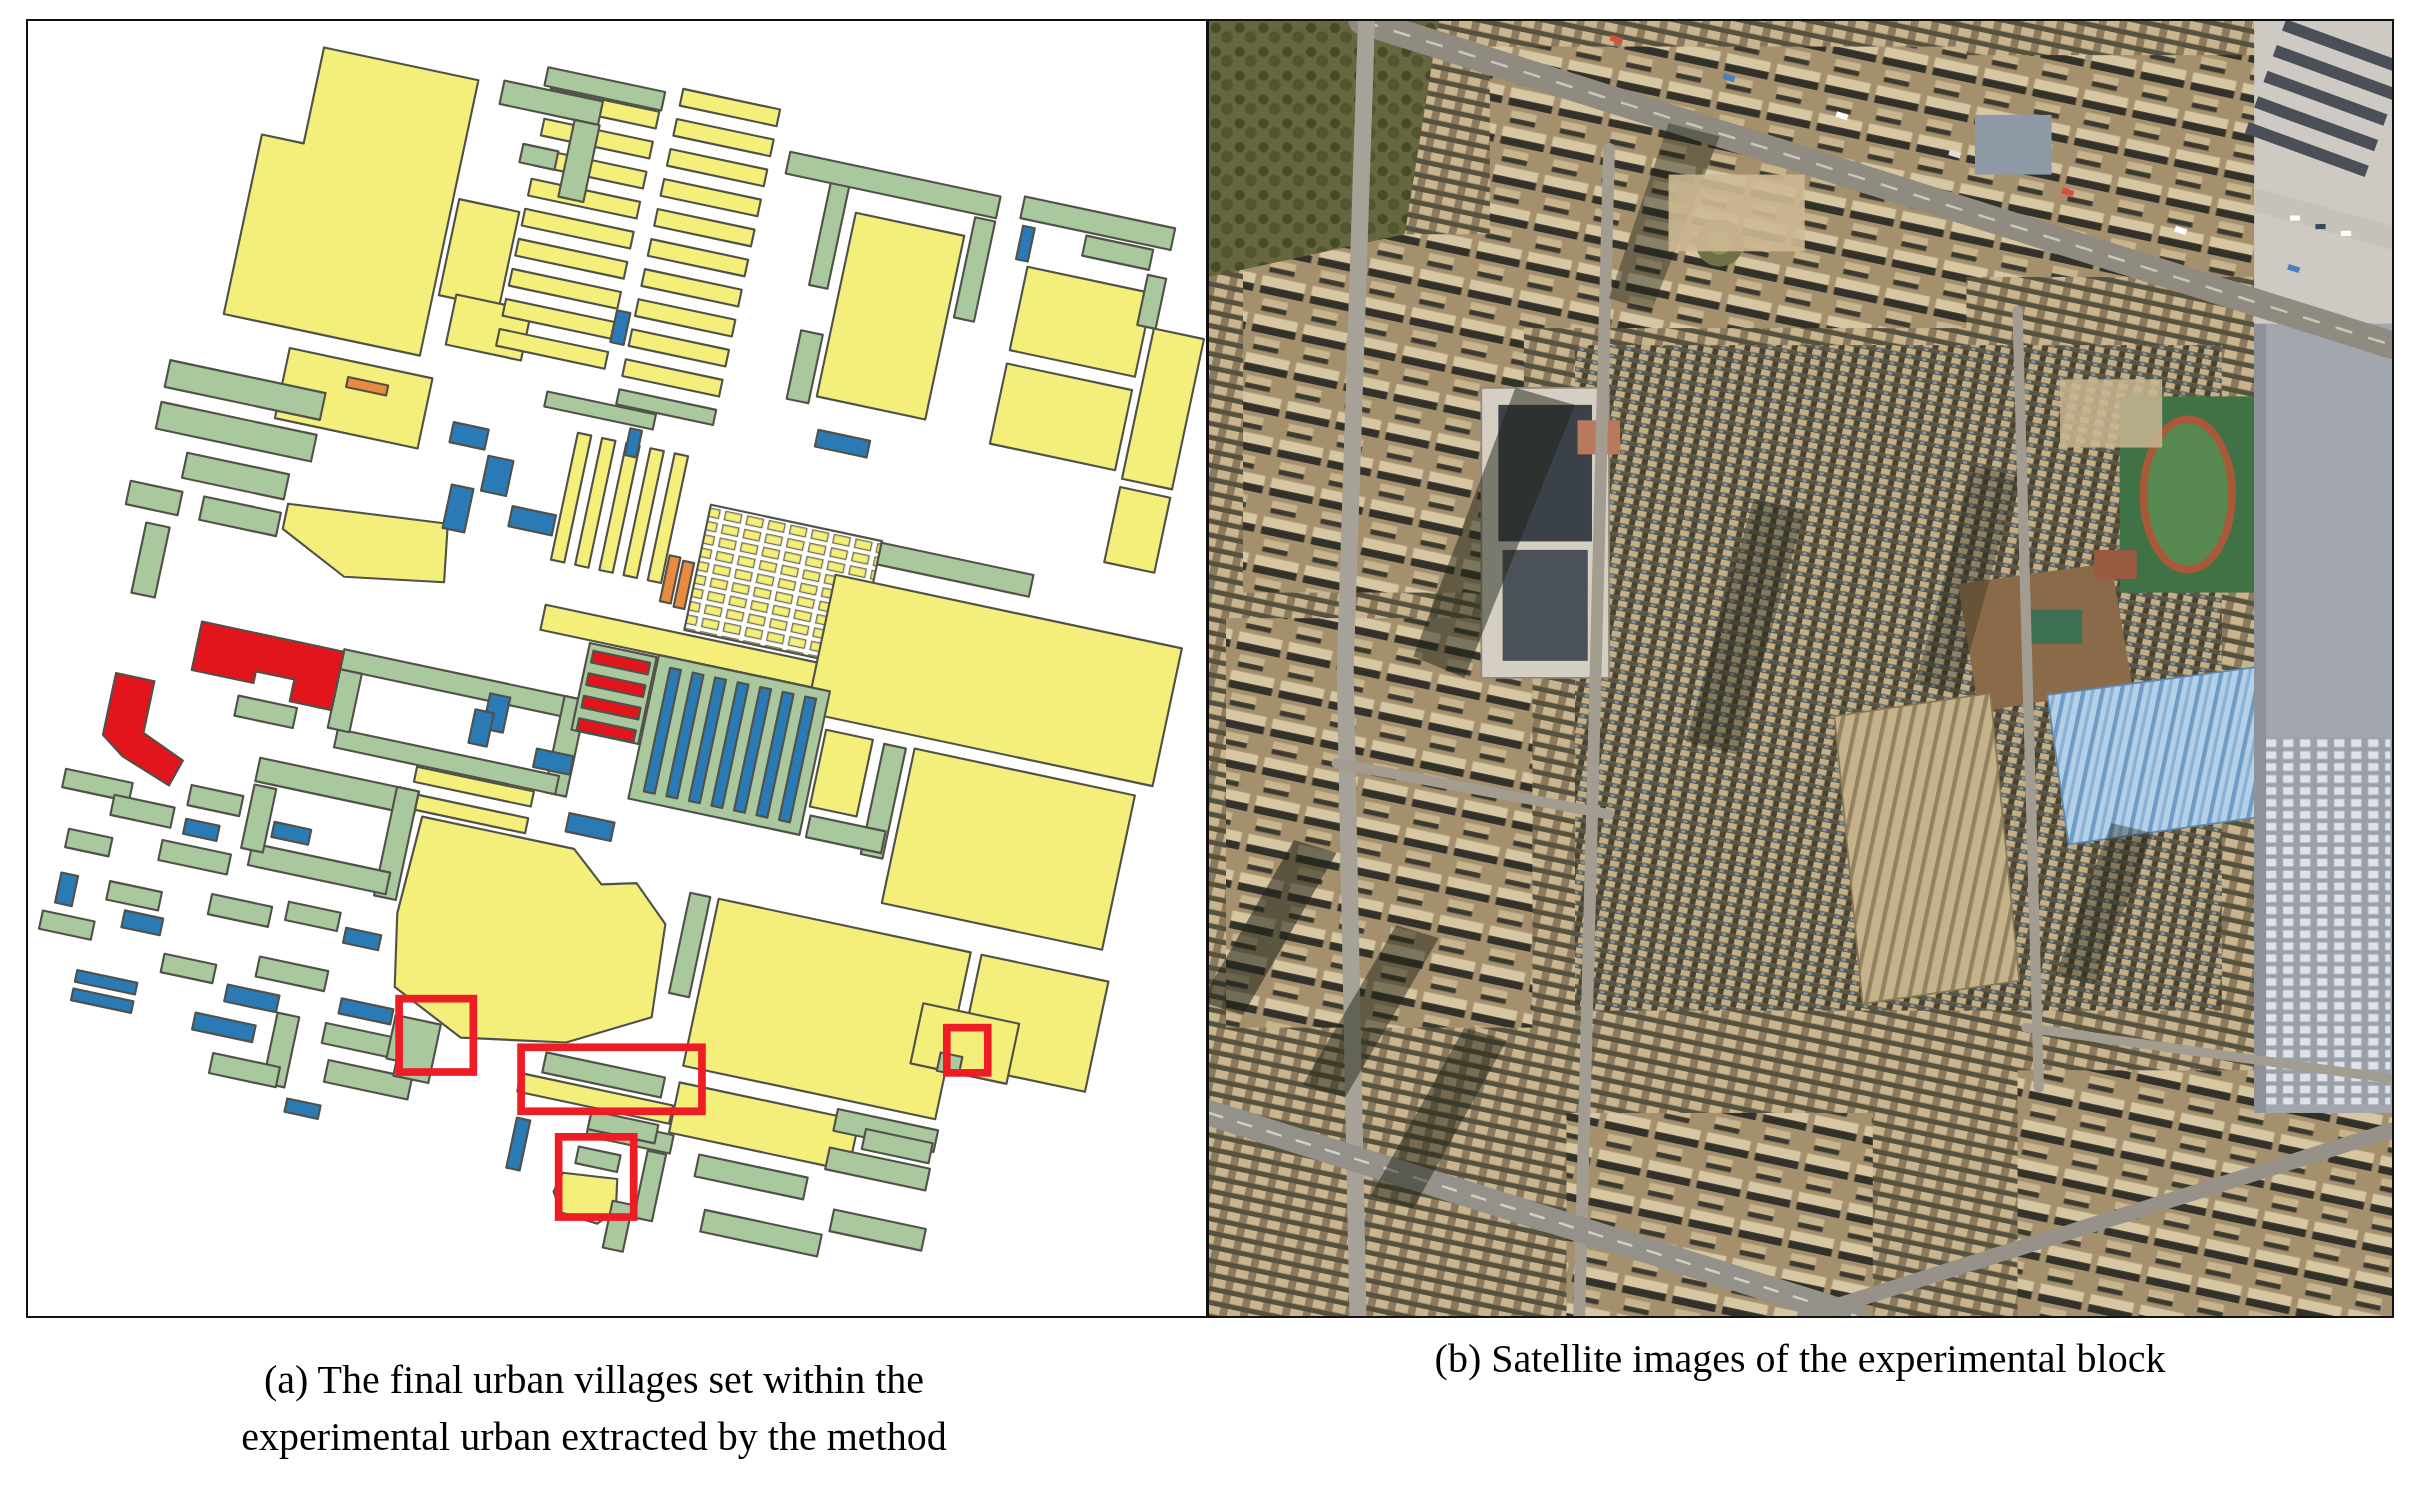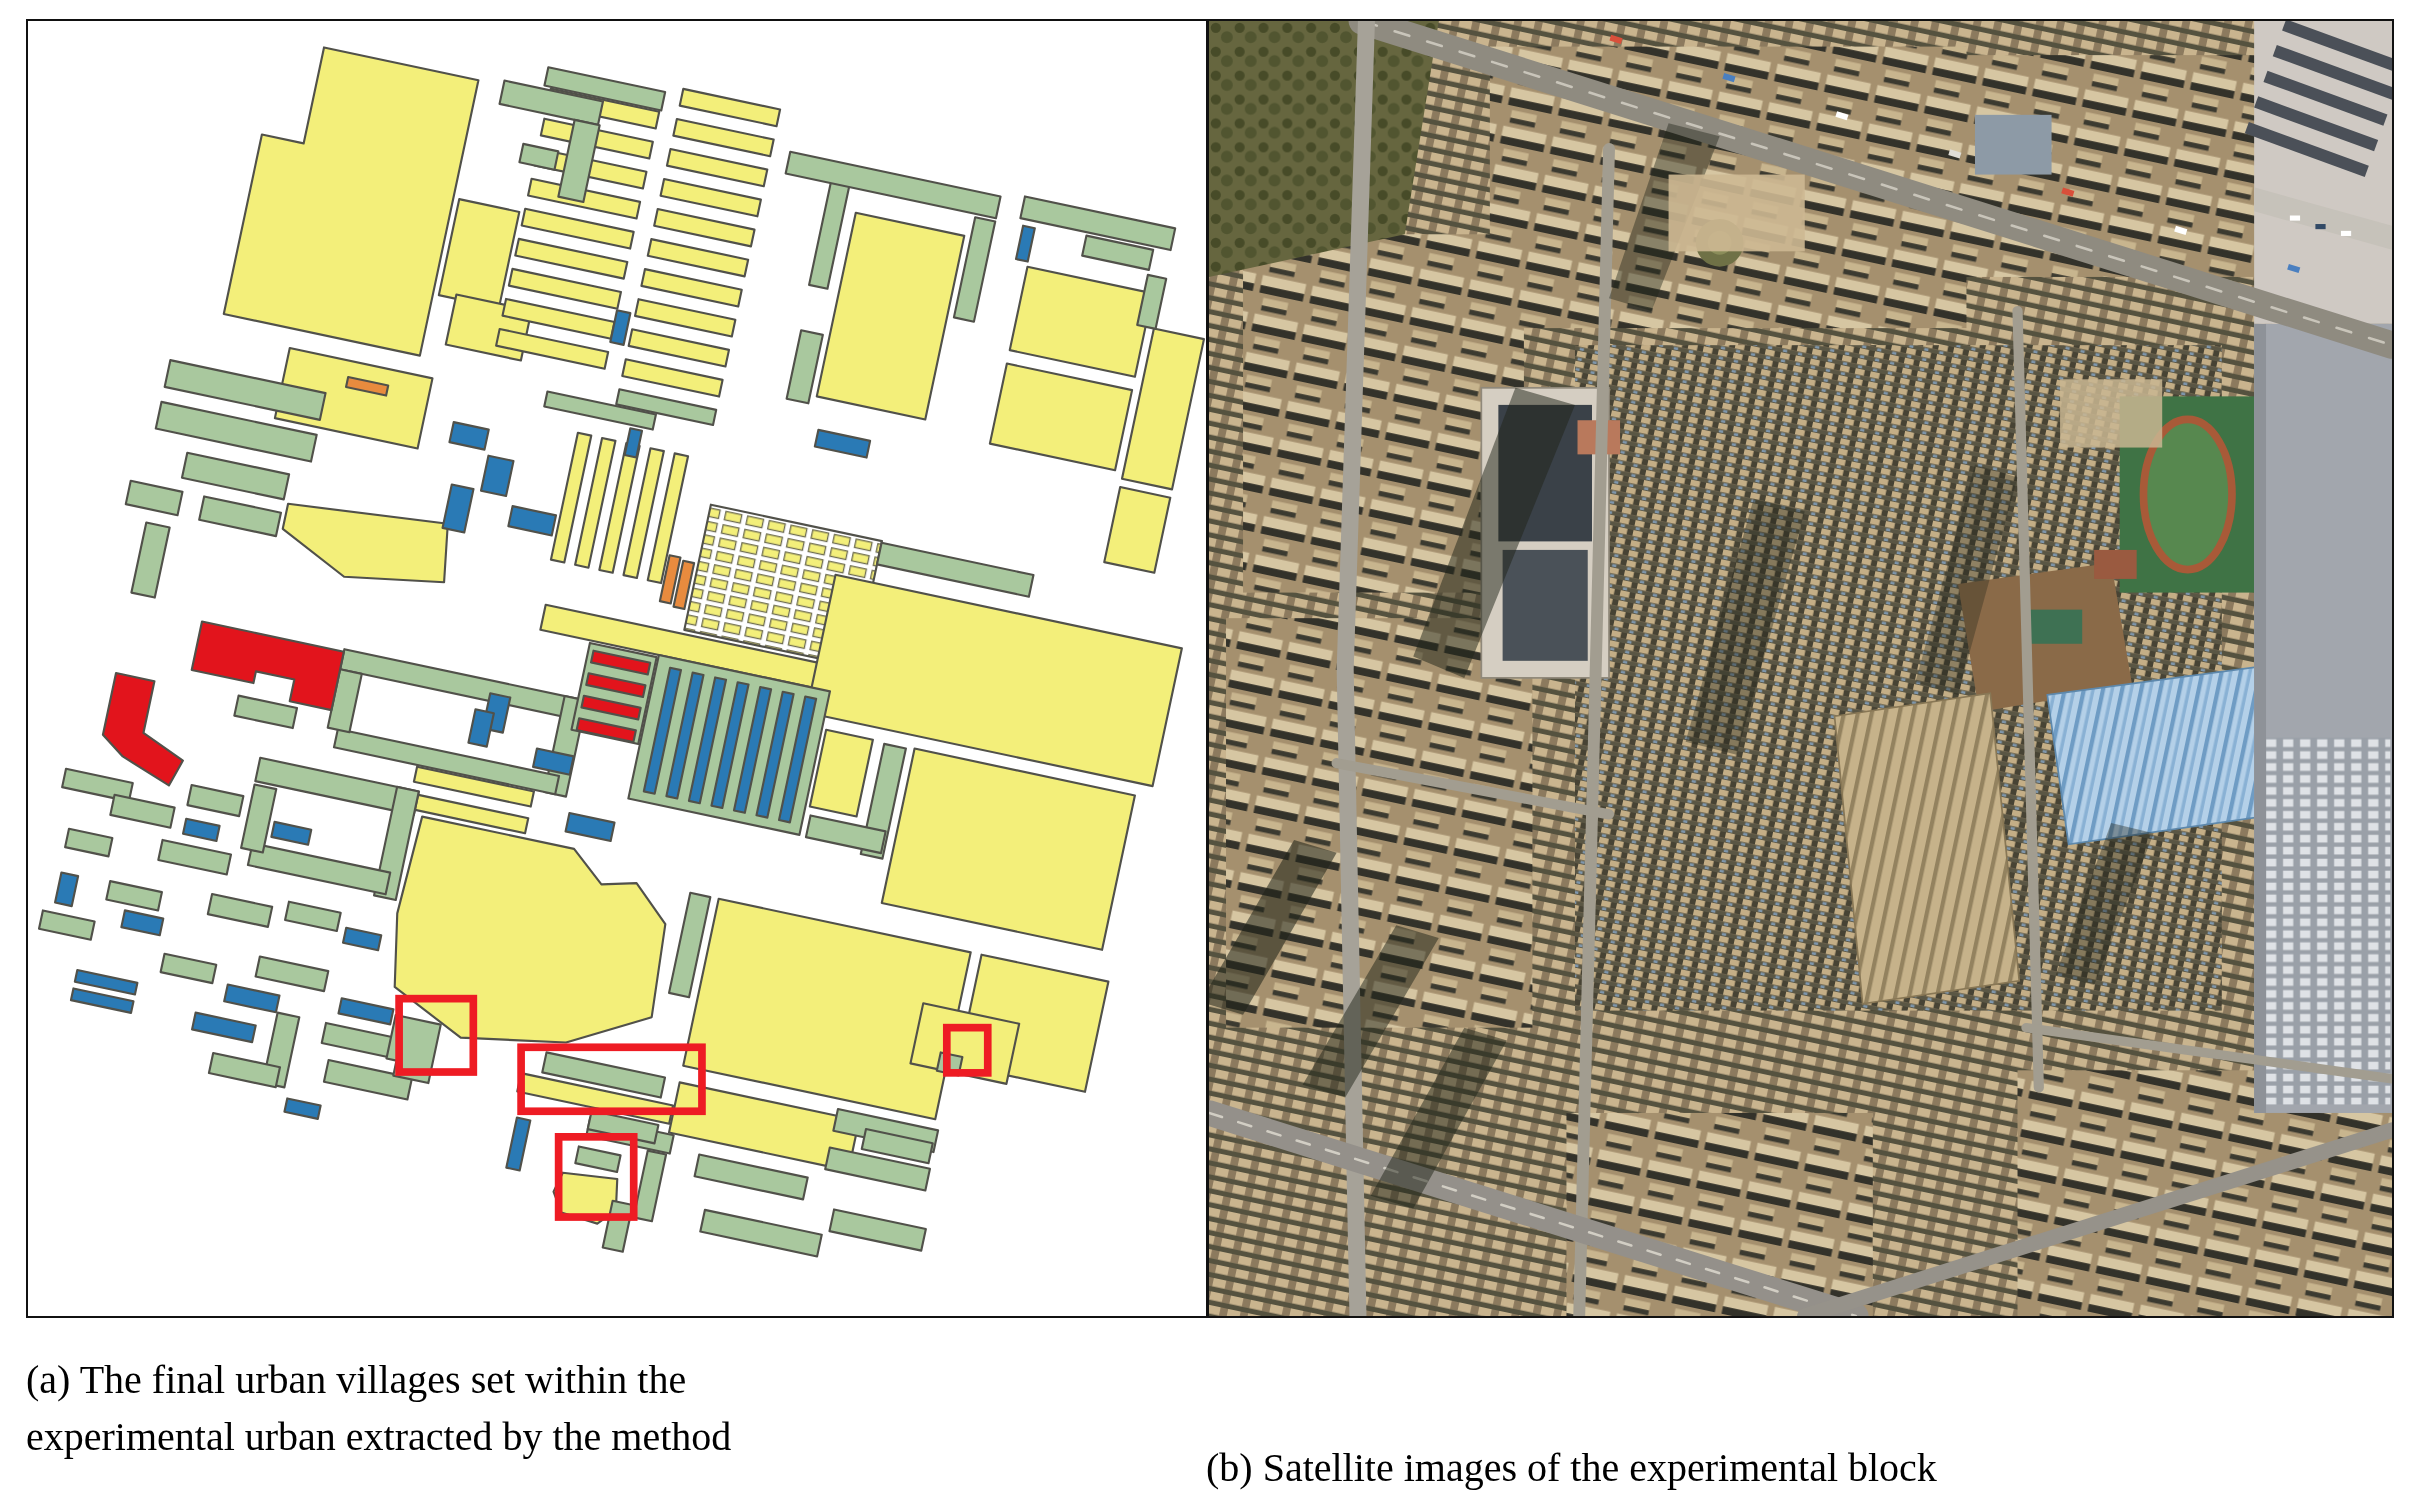--- a/index.html
+++ b/index.html
@@ -2,23 +2,23 @@
 <html style="font-size:13.7px"><head>
 <meta charset="utf-8">
 <style>
   html,body{margin:0;padding:0;background:#ffffff;}
   .stage{position:relative;width:2413px;height:1506px;background:#ffffff;overflow:hidden;
          font-family:"Liberation Serif",serif;}
   .panel{position:absolute;top:19px;height:1299px;box-sizing:border-box;border:2.6px solid #111;background:#fff;}
   .panel-a{left:26px;width:1183px;}
   .panel-b{left:1206px;width:1188px;border-left-width:3.4px;}
   .panel svg{display:block;width:100%;height:100%;}
-  .caption{position:absolute;color:#000;font-size:40px;line-height:1.42;letter-spacing:0;}
+  .caption{position:absolute;color:#000;font-size:40px;line-height:1.42;text-align:center;letter-spacing:0;}
   .caption-a{left:26px;top:1352px;width:1136px;}
-  .caption-b{left:1206px;top:1440px;width:1188px;font-family:Liberation Serif, serif;}
+  .caption-b{left:1206px;top:1331px;width:1188px;font-family:Liberation Serif, serif;}
   
   .mapshapes{stroke:#51514a;stroke-width:2.5;stroke-linejoin:round;}
   .hbox{fill:none;stroke-width:9;}
   
   .sat-road{stroke-linecap:round;fill:none;}
 </style>
 </head>
 <body>
 
 <div class="stage">

